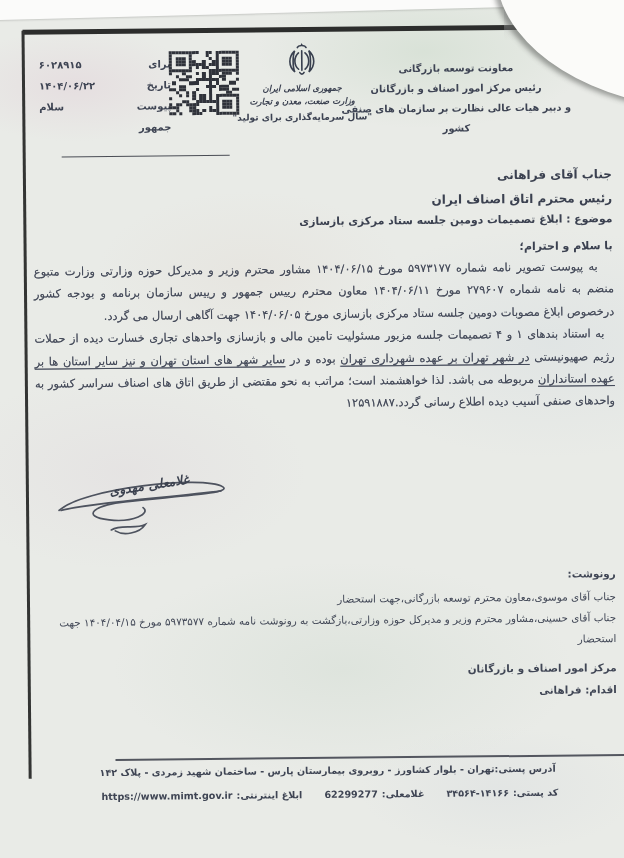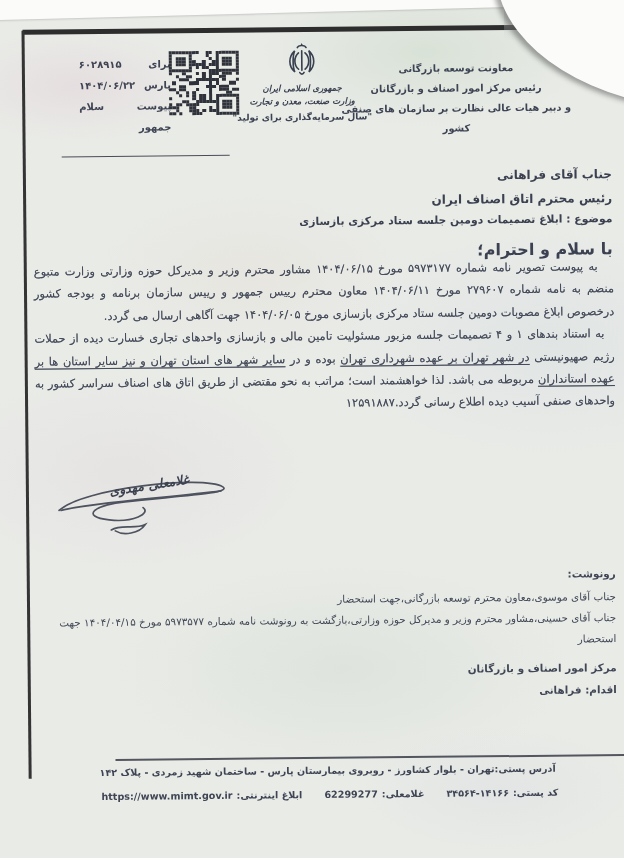--- a/index.html
+++ b/index.html
@@ -23,21 +23,21 @@
   .top-white{position:absolute;top:-16px;left:-12px;width:660px;height:28px;background:#fbfbfa;transform:rotate(-0.9deg);box-shadow:0 1px 2px rgba(0,0,0,.15);}
   .top-border{position:absolute;top:27px;left:26px;width:600px;height:5px;background:#2c2d2c;}
   .left-border{position:absolute;top:28px;left:25px;width:3px;height:748px;background:#333433;}
   .corner-fold{position:absolute;top:-28px;right:-54px;width:190px;height:120px;background:#fbfbf9;transform:rotate(9deg);border-radius:0 0 0 95%;box-shadow:-4px 3px 5px rgba(60,62,60,.45);z-index:6;}
   .corner-shade{position:absolute;top:0;right:0;width:120px;height:40px;background:linear-gradient(200deg,#9fa2a0, #c8cbc8 70%, transparent);z-index:5;opacity:.55;}
 
   
   .fields{position:absolute;top:57px;left:42px;width:132px;font-size:10px;font-weight:bold;color:#3f4554;}
   .fields .row{display:flex;justify-content:space-between;margin-bottom:10px;}
   .fields .lbl{letter-spacing:.3px;}
-  .fields .val{direction:ltr;margin-left:40px;}
+  .fields .val{direction:ltr;}
   .fields-rule{position:absolute;top:154px;left:64px;width:168px;height:1px;background:#4a4d55;}
 
   
   .qr{position:absolute;top:50px;left:172px;width:70px;height:64px;z-index:2;}
   .qr-grid{display:grid;grid-template-columns:repeat(21,1fr);grid-template-rows:repeat(21,1fr);width:100%;height:100%;}
   .qr-grid .d{background:#2f323a;}
 
   
   .emblem-block{position:absolute;top:42px;left:232px;width:146px;text-align:center;color:#3c4252;}
   .emblem-block svg{display:block;margin:0 auto;}
@@ -45,21 +45,21 @@
   .emb-ministry{font-size:8.5px;font-style:italic;font-weight:bold;margin-top:3px;}
   .emb-slogan{font-size:9px;font-weight:bold;margin-top:6px;letter-spacing:.5px;white-space:nowrap;}
 
   
   .office{position:absolute;top:60px;left:340px;width:238px;text-align:center;font-size:9.8px;font-weight:bold;color:#3e4454;line-height:20px;}
 
   
   .recipient{position:absolute;top:165px;right:10px;text-align:right;color:#3b4150;}
   .recipient .r1,.recipient .r2{font-size:12px;font-weight:bold;line-height:24px;}
   .recipient .subject{font-size:10.8px;font-weight:bold;margin-top:2px;}
-  .salutation{position:absolute;top:242px;right:10px;font-size:16px;font-weight:bold;color:#3b4150;}
+  .salutation{position:absolute;top:242px;right:10px;font-size:11px;font-weight:bold;color:#3b4150;}
 
   
   .body{position:absolute;top:258px;right:9px;left:35px;font-size:11.4px;line-height:22.4px;text-align:justify;color:#464c5b;text-shadow:0 0 .5px rgba(70,76,91,.65);}
   .body p{margin:0;}
   .body .p1{text-indent:16px;}
   .body .p2{text-indent:10px;}
   .u{text-decoration:underline;text-decoration-thickness:1px;text-underline-offset:3px;}
 
   
   .sig{position:absolute;top:462px;left:52px;width:210px;height:90px;direction:ltr;}
@@ -92,21 +92,21 @@
     <div class="top-white"></div>
     <div class="top-border"></div>
     <div class="left-border"></div>
 
     <div class="fields">
       <div class="row">
         <span class="lbl">برای</span>
         <span class="val">۶۰۲۸۹۱۵</span>
       </div>
       <div class="row">
-        <span class="lbl">پارس</span>
+        <span class="lbl">تاریخ</span>
         <span class="val">۱۴۰۴/۰۶/۲۲</span>
       </div>
       <div class="row">
         <span class="lbl">پیوست</span>
         <span class="val">سلام</span>
       </div>
       <div class="row">
         <span class="lbl">جمهور</span>
         <span class="val"></span>
       </div>

